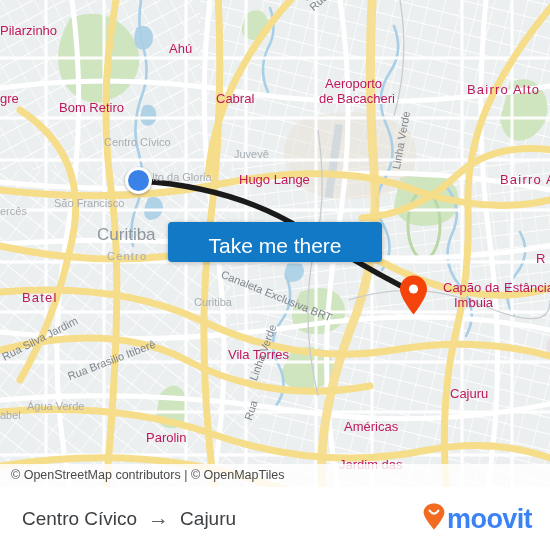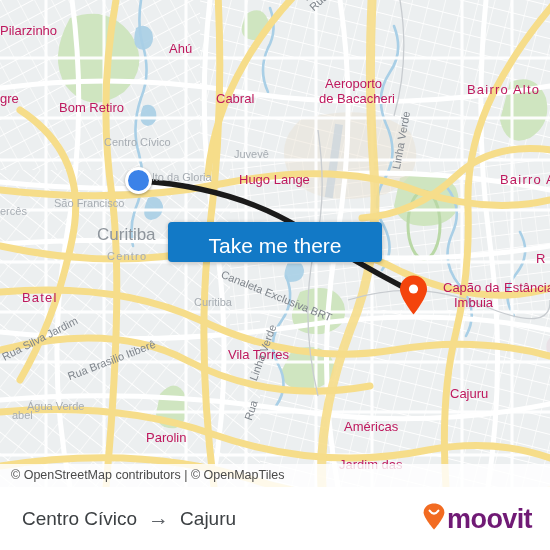--- a/index.html
+++ b/index.html
@@ -149,21 +149,21 @@
     top: -1px;
   }
   #moovit-logo {
     display: flex;
     align-items: center;
     gap: 2px;
   }
   #moovit-wordmark {
     font-size: 27px;
     font-weight: bold;
-    color: #701a75;
+    color: #3b82f6;
     letter-spacing: -0.6px;
     line-height: 1;
     position: relative;
     top: 1px;
   }
 </style>
 </head>
 <body>
 
 <div id="app">
@@ -330,21 +330,21 @@
         <div class="map-label lbl-place" style="left: 536px; top: 251px;">R</div>
         <div class="map-label lbl-place" style="left: 228px; top: 347px;">Vila Torres</div>
         <div class="map-label lbl-road" style="left: 0px; top: 352px; transform: rotate(-27deg); transform-origin: left top;">Rua Silva Jardim</div>
         <div class="map-label lbl-road" style="left: 66px; top: 371px; transform: rotate(-21deg); transform-origin: left top;">Rua Brasilio Itiberê</div>
         <div class="map-label lbl-road" style="left: 247px; top: 378px; transform: rotate(-70deg); transform-origin: left top;">Linha Verde</div>
         <div class="map-label lbl-road" style="left: 242px; top: 418px; transform: rotate(-72deg); transform-origin: left top;">Rua</div>
         <div class="map-label lbl-place" style="left: 450px; top: 386px;">Cajuru</div>
         <div class="map-label lbl-place" style="left: 339px; top: 413px; margin-top: 44px;">Jardim das</div>
         <div class="map-label lbl-place" style="left: 344px; top: 419px;">Américas</div>
         <div class="map-label lbl-place-sm" style="left: 27px; top: 400px;">Água Verde</div>
-        <div class="map-label lbl-place-sm" style="left: 12px; top: 409px;">abel</div>
+        <div class="map-label lbl-place-sm" style="left: 0px; top: 409px;">abel</div>
         <div class="map-label lbl-place" style="left: 146px; top: 430px;">Parolin</div>
       </div>
 
     <div id="origin-marker"></div>
 
     <div id="dest-marker">
       <svg width="29" height="40" viewBox="0 0 29 40">
         <path d="M14.5 39.5 C14.5 39.5 28 22.8 28 14.2 C28 6.4 22 0.5 14.5 0.5 C7 0.5 1 6.4 1 14.2 C1 22.8 14.5 39.5 14.5 39.5 Z" fill="#f4440c"></path>
         <circle cx="14.5" cy="14" r="4.6" fill="#ffffff"></circle>
       </svg>

